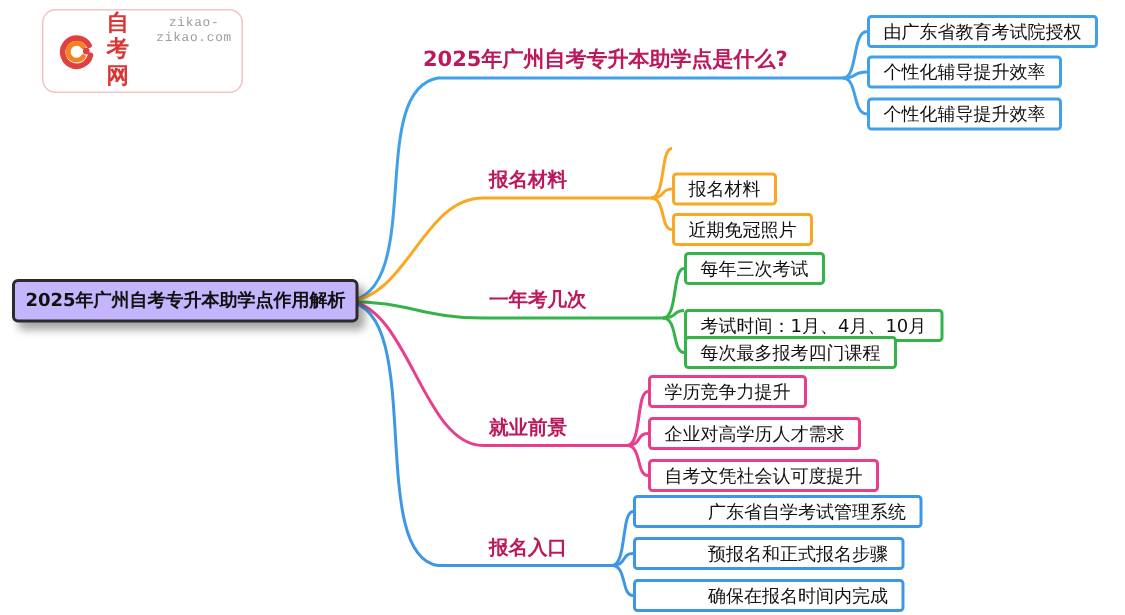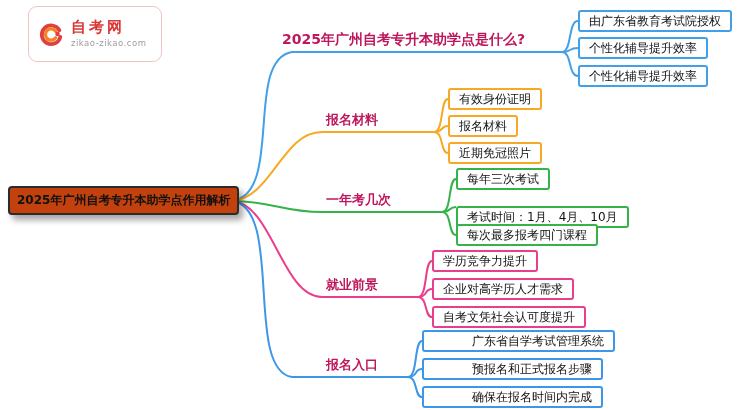--- a/index.html
+++ b/index.html
@@ -5,26 +5,26 @@
   html,body{margin:0;padding:0;}
   body{font-family:"DejaVu Sans","Liberation Sans",sans-serif;background:#ffffff;}
   .stage{position:relative;width:750px;height:410px;background:#ffffff;overflow:hidden;}
   .wires{position:absolute;left:0;top:0;z-index:0;}
 
   
   .logo-card{position:absolute;left:28px;top:6px;width:134px;height:56px;
     border:1px solid #f1c3c3;border-radius:9px;display:flex;align-items:center;
     padding:0 6px;box-sizing:border-box;background:#fff;z-index:2;}
   .logo-icon{width:30px;height:30px;flex:0 0 30px;margin-right:6px;}
-  .logo-texts{display:flex;flex-direction:column;line-height:1.15;}
+  .logo-texts{display:flex;flex-direction:row;line-height:1.15;font-family:Liberation Mono, monospace;}
   .logo-name{color:#d93636;font-size:15px;font-weight:bold;letter-spacing:3px;}
   .logo-url{color:#9c9c9c;font-size:8.5px;margin-top:3px;letter-spacing:.5px;text-align:center;}
 
   
-  .root-node{position:absolute;left:8px;top:186px;z-index:2;background:#c2410c;
+  .root-node{position:absolute;left:8px;top:186px;z-index:2;background:#c4b5fd;
     border:2px solid #2b2b2b;border-radius:4px;padding:4px 7px;
     font-size:12px;font-weight:bold;color:#111;white-space:nowrap;
     box-shadow:4px 5px 6px rgba(0,0,0,0.35);}
 
   
   .branch-label{position:absolute;z-index:1;font-weight:bold;color:#be185d;
     white-space:nowrap;font-size:13px;}
   .branch-label.big{font-size:14px;}
 
   
@@ -97,21 +97,20 @@
   <div class="branch-label big" style="left:282px;top:31px">2025年广州自考专升本助学点是什么?</div>
   <div class="branch-label" style="left:326px;top:111px">报名材料</div>
   <div class="branch-label" style="left:326px;top:191px">一年考几次</div>
   <div class="branch-label" style="left:326px;top:276px">就业前景</div>
   <div class="branch-label" style="left:326px;top:356px">报名入口</div>
 
   <div class="leaf b1" style="left:578px;top:10px">由广东省教育考试院授权</div>
   <div class="leaf b1" style="left:578px;top:37px">个性化辅导提升效率</div>
   <div class="leaf b1" style="left:578px;top:65px">个性化辅导提升效率</div>
 
-  <div class="leaf b2" style="left:448px;top:88px">有效身份证明</div>
   <div class="leaf b2" style="left:448px;top:115px">报名材料</div>
   <div class="leaf b2" style="left:448px;top:142px">近期免冠照片</div>
 
   <div class="leaf b3" style="left:456px;top:168px">每年三次考试</div>
   <div class="leaf b3" style="left:456px;top:206px">考试时间：1月、4月、10月</div>
   <div class="leaf b3" style="left:456px;top:224px">每次最多报考四门课程</div>
 
   <div class="leaf b4" style="left:432px;top:250px">学历竞争力提升</div>
   <div class="leaf b4" style="left:432px;top:278px">企业对高学历人才需求</div>
   <div class="leaf b4" style="left:432px;top:306px">自考文凭社会认可度提升</div>

